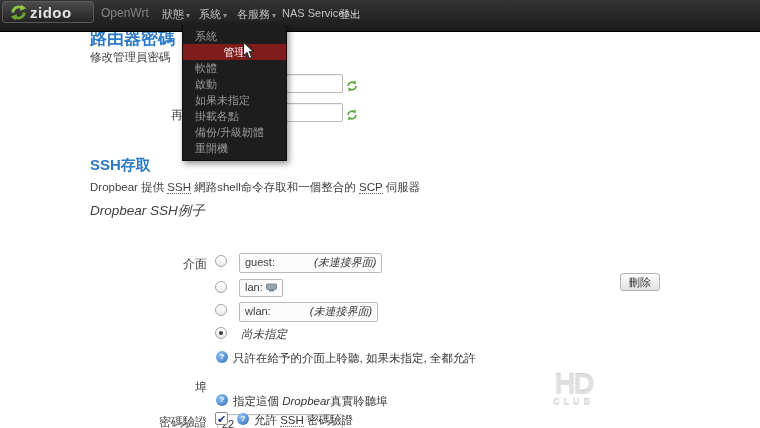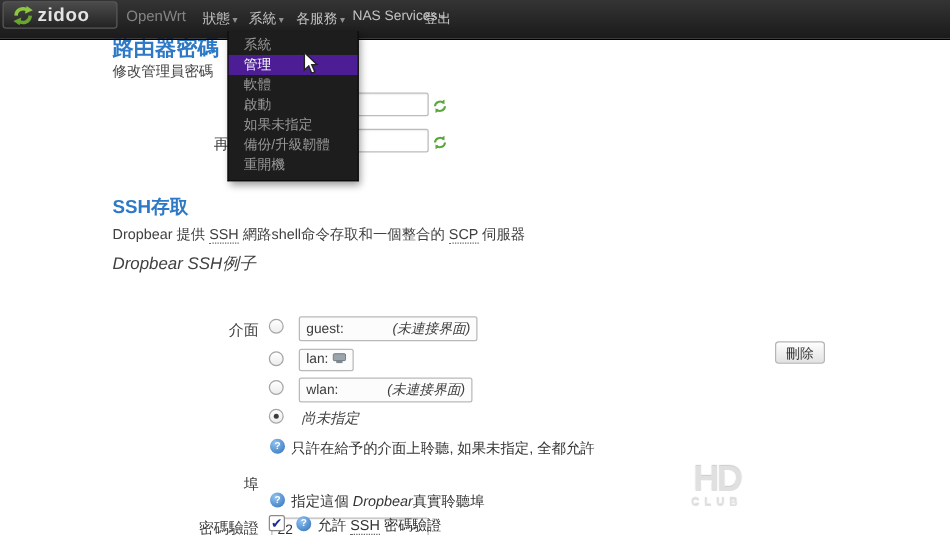--- a/index.html
+++ b/index.html
@@ -16,21 +16,21 @@
   .brand-text { font-size:15px; font-weight:bold; color:#e3e3e3; letter-spacing:0.5px; margin-left:3px; }
   .app-title { position:absolute; left:101px; top:6px; font-size:12px; color:#848484; }
   .nav-link { position:absolute; top:7px; font-size:11px; color:#c2c2c2; cursor:pointer; white-space:nowrap; }
   .nav-caret { font-size:8px; color:#8f8f8f; margin-left:2px; }
 
   
   .dropdown { position:absolute; left:182px; top:25px; width:105px; z-index:150;
     background:#1d1d1d; border:1px solid #0c0c0c; border-top:none; box-shadow:2px 3px 6px rgba(0,0,0,0.4);
     padding:3px 0 4px; }
   .dropdown-item { height:16px; line-height:16px; padding:0 12px; font-size:11px; color:#979797; cursor:pointer; }
-  .dropdown-item.active { background:#4c1d95; color:#fbfbfb; }
+  .dropdown-item.active { background:#7f1d1d; color:#fbfbfb;text-align:center; }
 
   .cursor { position:absolute; left:242px; top:41px; z-index:200; }
 
   
   .h2 { position:absolute; left:90px; color:#2e79c6; font-weight:600; }
   .h2.pw { top:27px; font-size:17px; }
   .h2.ssh { top:156px; font-size:15px; }
   .section-desc { position:absolute; left:90px; font-size:11.5px; color:#404040; }
   .desc-pw { top:50px; }
   .desc-ssh { top:180px; }
@@ -102,20 +102,21 @@
     <span class="nav-link" style="left:282px;"><span>NAS Services</span><span class="nav-caret">▾</span></span>
     <span class="nav-link" style="left:339px;"><span>登出</span></span>
   </div>
 
   <div class="dropdown">
     <div class="dropdown-item">系統</div>
     <div class="dropdown-item active">管理</div>
     <div class="dropdown-item">軟體</div>
     <div class="dropdown-item">啟動</div>
     <div class="dropdown-item">如果未指定</div>
+    <div class="dropdown-item">掛載各點</div>
     <div class="dropdown-item">備份/升級韌體</div>
     <div class="dropdown-item">重開機</div>
   </div>
 
   <div class="cursor">
     <svg width="13" height="20" viewBox="0 0 13 20">
       <path d="M1.5 1 L1.5 15 L5 11.8 L7.4 17.6 L9.9 16.5 L7.4 10.8 L11.5 10.6 Z" fill="#fff" stroke="#222" stroke-width="1.1"></path>
     </svg>
   </div>
 

